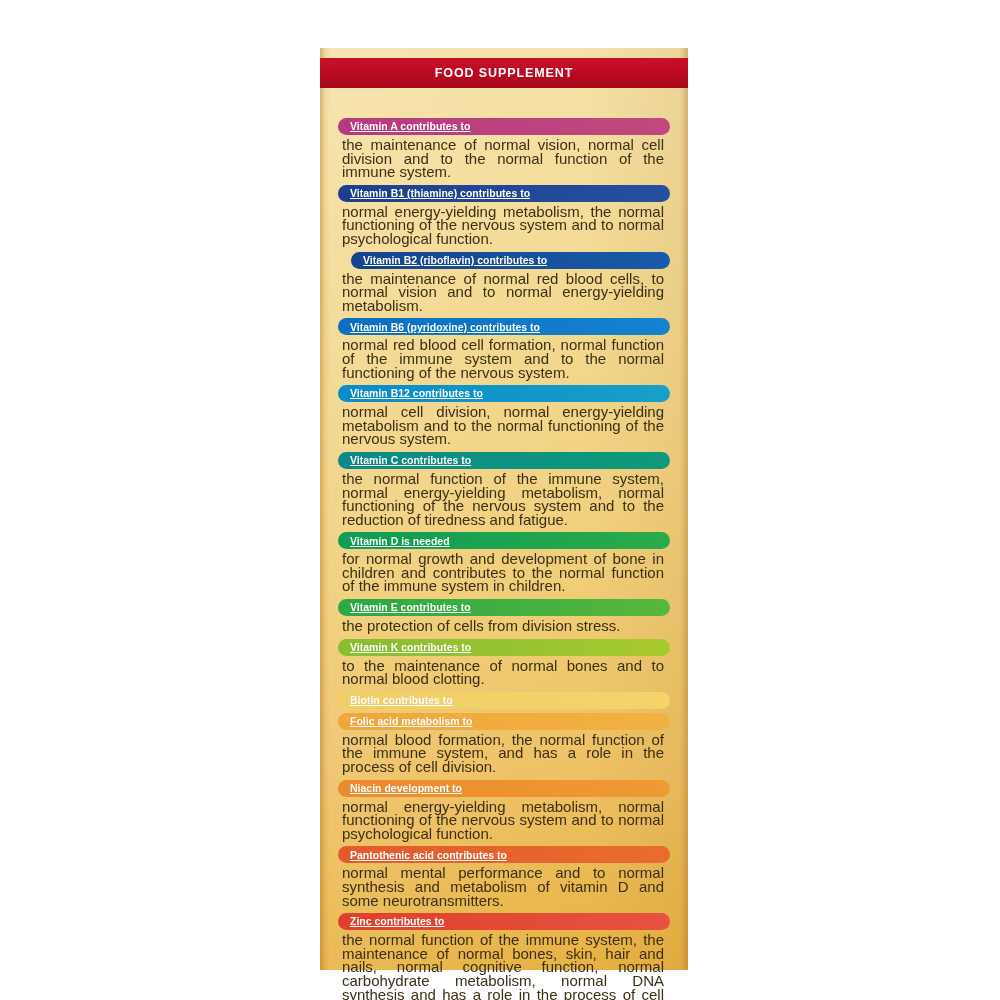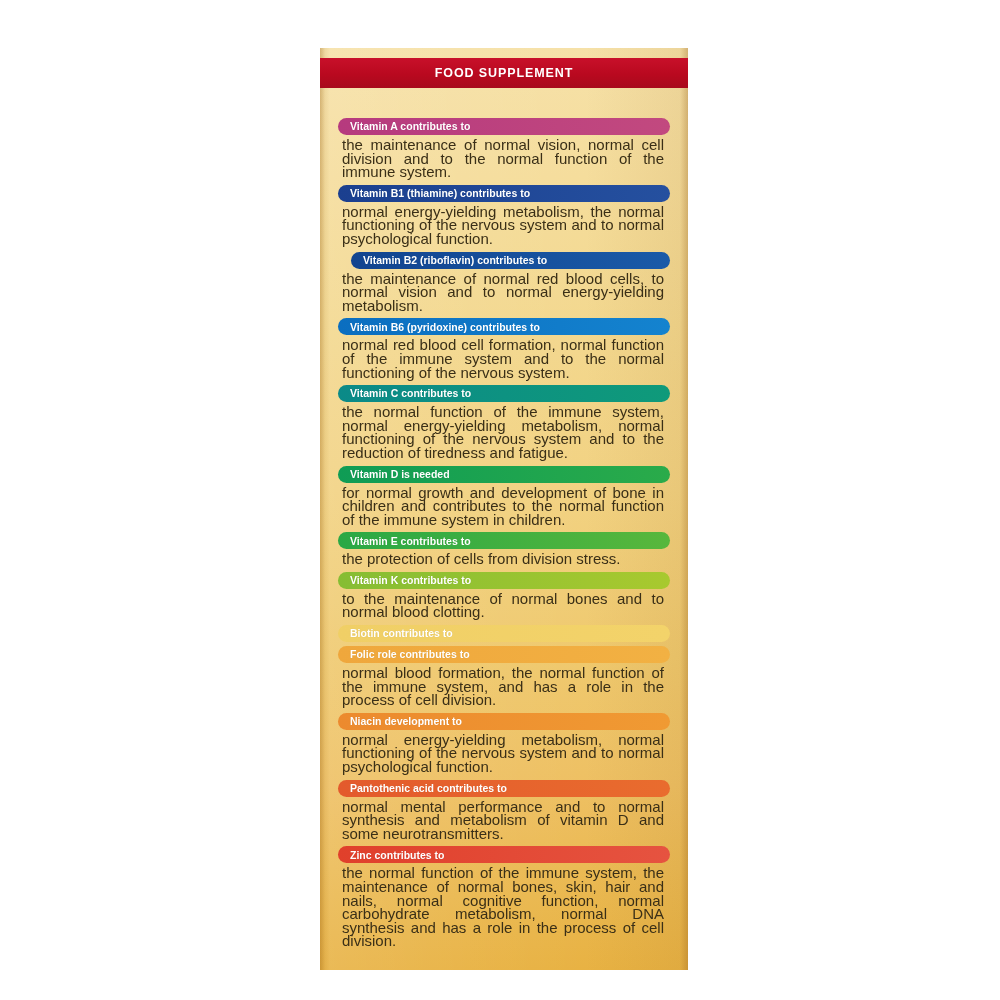--- a/index.html
+++ b/index.html
@@ -109,20 +109,21 @@
     box-sizing: border-box;
     overflow: hidden;
   }
   .nutrient-bar .bar-label {
     color: #ffffff;
     font-size: 10.5px;
     font-weight: bold;
     line-height: 1;
     white-space: nowrap;
     text-shadow: 0 0 1px rgba(0,0,0,0.12);
+    text-decoration: underline;
   }
 
   .nutrient-text {
     color: #3a2f17;
     font-size: 15px;
     line-height: 13.6px;
     text-align: justify;
     padding: 3px 6px 2px 4px;
     font-family: "Liberation Sans", sans-serif;
   }
@@ -159,20 +160,26 @@
         </div>
         <div class="nutrient-text">the maintenance of normal red blood cells, to normal vision and to normal energy-yielding metabolism.</div>
       </div>
       <div class="nutrient-entry">
         <div class="nutrient-bar" style="background: linear-gradient(to right, rgb(11, 110, 192) 0%, rgb(20, 131, 207) 100%);">
           <span class="bar-label">Vitamin B6 (pyridoxine) contributes to</span>
         </div>
         <div class="nutrient-text">normal red blood cell formation, normal function of the immune system and to the normal functioning of the nervous system.</div>
       </div>
       <div class="nutrient-entry">
+        <div class="nutrient-bar" style="background: linear-gradient(to right, rgb(10, 139, 203) 0%, rgb(22, 160, 201) 100%);">
+          <span class="bar-label">Vitamin B12 contributes to</span>
+        </div>
+        <div class="nutrient-text">normal cell division, normal energy-yielding metabolism and to the normal functioning of the nervous system.</div>
+      </div>
+      <div class="nutrient-entry">
         <div class="nutrient-bar" style="background: linear-gradient(to right, rgb(11, 138, 136) 0%, rgb(15, 154, 122) 100%);">
           <span class="bar-label">Vitamin C contributes to</span>
         </div>
         <div class="nutrient-text">the normal function of the immune system, normal energy-yielding metabolism, normal functioning of the nervous system and to the reduction of tiredness and fatigue.</div>
       </div>
       <div class="nutrient-entry">
         <div class="nutrient-bar" style="background: linear-gradient(to right, rgb(15, 156, 85) 0%, rgb(42, 171, 74) 100%);">
           <span class="bar-label">Vitamin D is needed</span>
         </div>
         <div class="nutrient-text">for normal growth and development of bone in children and contributes to the normal function of the immune system in children.</div>
@@ -189,21 +196,21 @@
         </div>
         <div class="nutrient-text">to the maintenance of normal bones and to normal blood clotting.</div>
       </div>
       <div class="nutrient-entry">
         <div class="nutrient-bar" style="background: linear-gradient(to right, rgb(240, 207, 102) 0%, rgb(243, 211, 106) 100%);">
           <span class="bar-label">Biotin contributes to</span>
         </div>
       </div>
       <div class="nutrient-entry">
         <div class="nutrient-bar" style="background: linear-gradient(to right, rgb(239, 167, 60) 0%, rgb(242, 177, 67) 100%);">
-          <span class="bar-label">Folic role contributes to</span>
+          <span class="bar-label">Folic acid metabolism to</span>
         </div>
         <div class="nutrient-text">normal blood formation, the normal function of the immune system, and has a role in the process of cell division.</div>
       </div>
       <div class="nutrient-entry">
         <div class="nutrient-bar" style="background: linear-gradient(to right, rgb(236, 138, 46) 0%, rgb(240, 154, 51) 100%);">
           <span class="bar-label">Niacin development to</span>
         </div>
         <div class="nutrient-text">normal energy-yielding metabolism, normal functioning of the nervous system and to normal psychological function.</div>
       </div>
       <div class="nutrient-entry">

